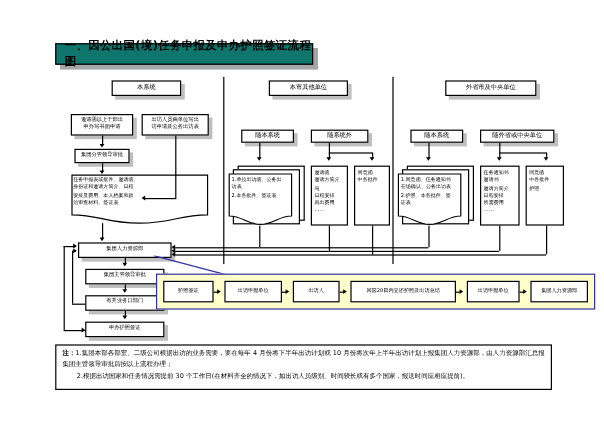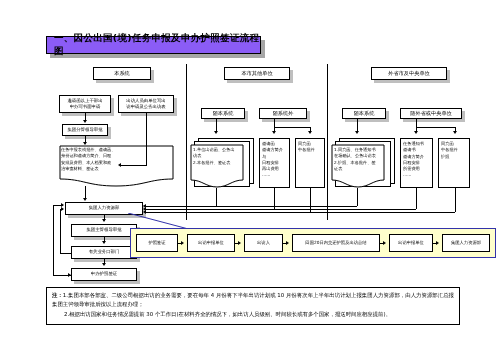--- a/index.html
+++ b/index.html
@@ -3,21 +3,21 @@
 <meta charset="utf-8">
 <style>
   html,body{margin:0;padding:0;background:#ffffff;}
   body{width:503px;height:356px;position:relative;overflow:hidden;
        font-family:"DejaVu Sans","Liberation Sans",sans-serif;color:#000;}
   #canvas{position:absolute;left:0;top:0;width:503px;height:356px;}
   .abs{position:absolute;box-sizing:border-box;}
 
   
   .title-shadow{background:#a6a6a6;}
-  .title-box{background:#8b5cf6;border:1px solid #000;display:flex;align-items:center;
+  .title-box{background:#0f766e;border:1px solid #000;display:flex;align-items:center;
              padding-left:7px;font-size:9.5px;font-weight:bold;letter-spacing:.3px;}
 
   
   .pbox{background:#ffffff;border:1px solid #000;display:flex;align-items:center;
         justify-content:center;text-align:center;font-size:4.4px;line-height:1.45;
         padding:1px;overflow:hidden;}
   .pbox.hdr{font-size:5.2px;}
   .pbox.bold{border-width:1.2px;}
   .shadow{background:#bfbfbf;}
 

